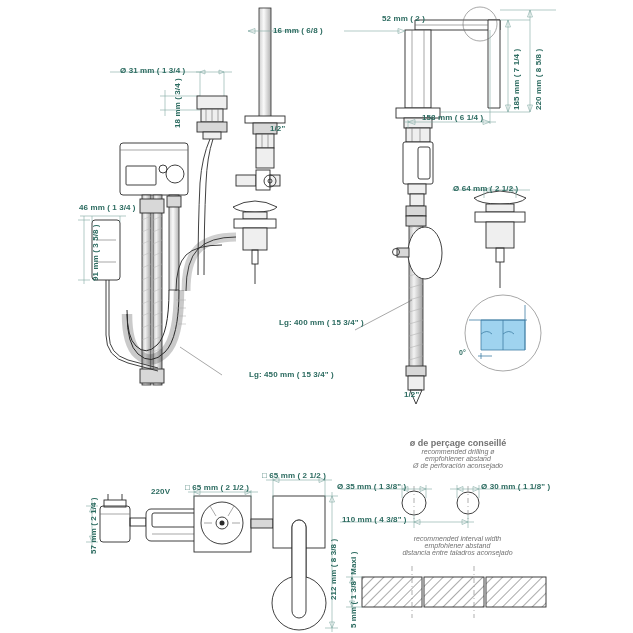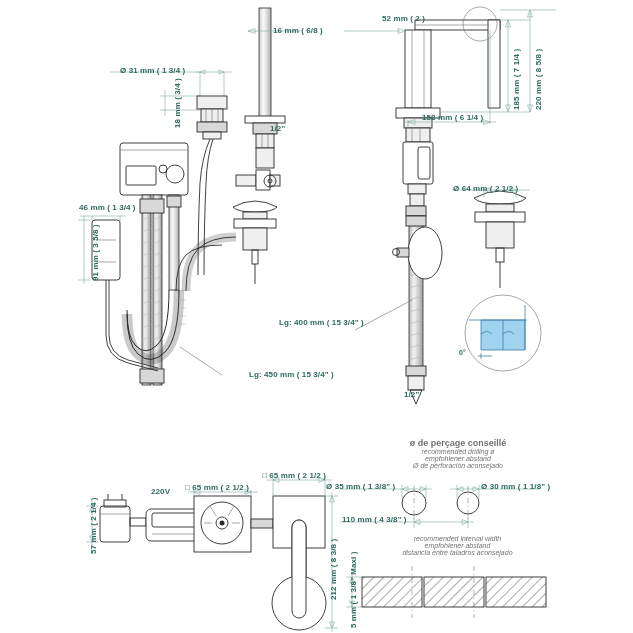--- a/index.html
+++ b/index.html
@@ -397,21 +397,21 @@
 <div class="dim" style="left:453px;top:184px;">Ø 64 mm ( 2 1/2 )</div>
 <div class="dim" style="left:404px;top:390px;">1/2"</div>
 <div class="dim" style="left:459px;top:349px;font-size:7px;">0°</div>
 
 <div class="dim" style="left:111px;top:487px;padding-left:40px;">220V</div>
 <div class="dim v" style="left:89px;top:554px;transform:rotate(-90deg);">57 mm ( 2 1/4 )</div>
 <div class="dim" style="left:185px;top:483px;">□ 65 mm ( 2 1/2 )</div>
 <div class="dim" style="left:262px;top:471px;">□ 65 mm ( 2 1/2 )</div>
 <div class="dim v" style="left:329px;top:600px;transform:rotate(-90deg);">212 mm ( 8 3/8 )</div>
 
-<div class="dim" style="left:326px;top:482px;">Ø 35 mm ( 1 3/8" )</div>
+<div class="dim" style="left:337px;top:482px;">Ø 35 mm ( 1 3/8" )</div>
 <div class="dim" style="left:481px;top:482px;">Ø 30 mm ( 1 1/8" )</div>
 <div class="dim" style="left:342px;top:515px;">110 mm ( 4 3/8" )</div>
 <div class="dim v" style="left:349px;top:628px;transform:rotate(-90deg);">5 mm ( 1 3/8" Maxi )</div>
 
 <div class="note" style="left:388px;top:438px;width:140px;">
   <div class="t1">ø de perçage conseillé</div>
   <div class="t2">recommended drilling ø</div>
   <div class="t2">empfohlener abstand</div>
   <div class="t2">Ø de perforación aconsejado</div>
 </div>

